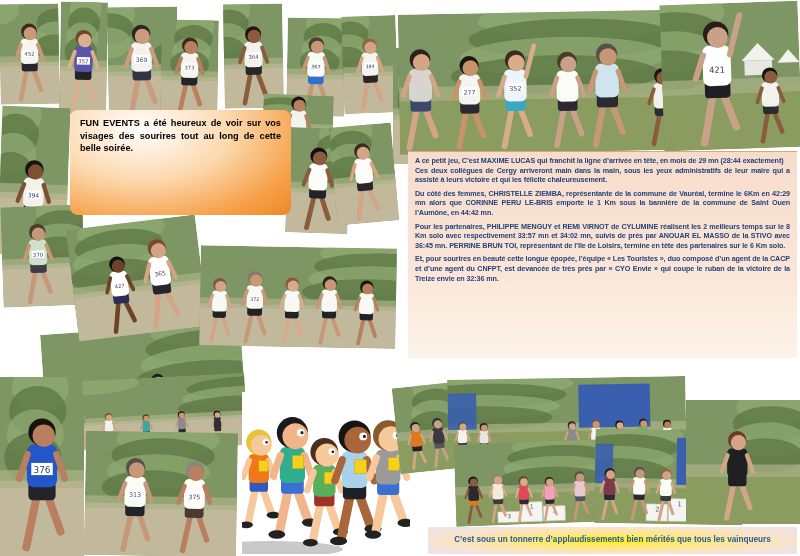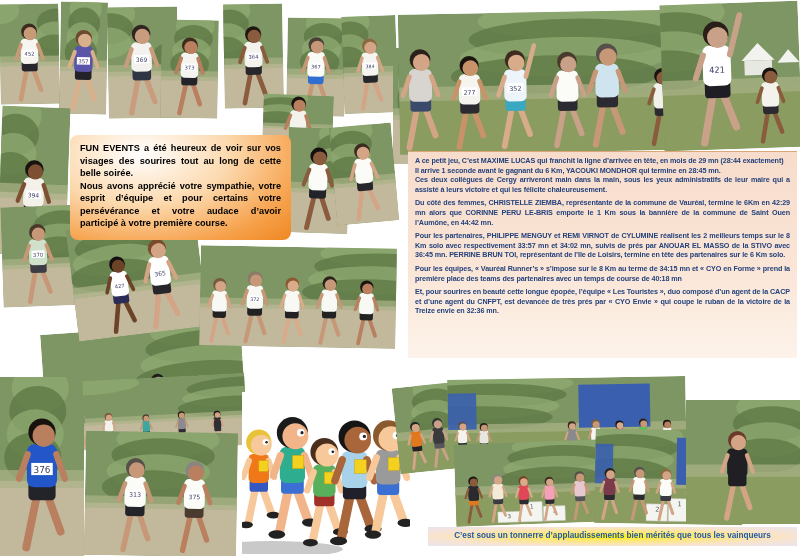--- a/index.html
+++ b/index.html
@@ -1,33 +1,33 @@
 <!DOCTYPE html>
 <html><head>
 <meta charset="utf-8">
 <style>
   html,body{margin:0;padding:0;background:#888;}
   #page{position:relative;width:800px;height:556px;background:#ffffff;overflow:hidden;
         font-family:"Liberation Sans",sans-serif;}
   #collage{position:absolute;inset:0;}
   .photo{position:absolute;}
   .photo svg{display:block;}
-  #left-box{position:absolute;left:70px;top:135px;width:221px;height:105px;box-sizing:border-box;
+  #left-box{position:absolute;left:70px;top:110px;width:221px;height:105px;box-sizing:border-box;
         padding:7px 10px 6px 10px;border-radius:8px;z-index:20;
         background:radial-gradient(ellipse at 32% 18%, #ffffff 0%, #fcd9ae 42%, #f6a049 78%, #ef8722 100%);
         color:#000;font-weight:700;font-size:9.2px;line-height:12.5px;text-align:justify;}
   #left-box p{margin:0;}
   #results{position:absolute;left:408px;top:151px;width:389px;height:207px;box-sizing:border-box;
         padding:4px 7px 2px 7px;z-index:15;overflow:hidden;
         background:linear-gradient(180deg,#f7dccb 0%,#fae5d6 55%,#fdf3ea 100%);
         border-top:1px solid #d8a878;
         color:#24427c;font-weight:700;font-size:7.2px;letter-spacing:-0.1px;line-height:9.6px;text-align:justify;}
   #results .group{margin:0 0 4px 0;}
   #results p{margin:0;}
-  #caption{position:absolute;left:428px;top:527px;width:369px;height:19px;z-index:20;
+  #caption{position:absolute;left:428px;top:527px;width:369px;height:27px;z-index:20;
         display:flex;flex-direction:column;justify-content:center;text-align:center;
         background:radial-gradient(ellipse at 50% 50%, #fff200 0%, #ffe873 30%, #f8e3cf 68%, #e9e4ef 100%);
         color:#2458a8;font-weight:700;font-size:8.2px;line-height:12.2px;}
 </style>
 </head>
 <body>
 
 <div id="page">
   <div id="collage">
       <div class="photo" style="left: 0px; top: 4px; width: 59px; height: 100px; transform: rotate(-1deg);">
@@ -901,37 +901,32 @@
           <line x1="41.628" y1="55.20479999999999" x2="35.8248" y2="71.6472" stroke="#d3a586" stroke-width="4.255680000000001" stroke-linecap="round"></line>
           <line x1="60.97200000000001" y1="55.20479999999999" x2="66.77520000000001" y2="71.6472" stroke="#d3a586" stroke-width="4.255680000000001" stroke-linecap="round"></line>
           <circle cx="51.300000000000004" cy="40.2132" r="9.1884" fill="#6b3a2a"></circle>
           <circle cx="52.460640000000005" cy="42.63119999999999" r="7.54416" fill="#d3a586"></circle>
         </svg>
       </div>
     </div>
 
   <div id="left-box" style="color: rgb(0, 0, 0);">
     <p>FUN EVENTS a été heureux de voir sur vos visages des sourires tout au long de cette belle soirée.</p>
-    <p>Nous avons apprécié votre sympathie, votre esprit d’équipe et pour certains votre persévérance et votre audace d’avoir participé à votre première course.</p>
   </div>
 
   <div id="results" style="color: rgb(36, 66, 124);">
     <div class="group">
       <p>A ce petit jeu, C’est MAXIME LUCAS qui franchit la ligne d’arrivée en tête, en mois de 29 mn (28:44 exactement)</p>
-      <p>Il arrive 1 seconde avant le gagnant du 6 Km, YACOUKI MONDHOR qui termine en 28:45 mn.</p>
       <p>Ces deux collègues de Cergy arriveront main dans la main, sous les yeux administratifs de leur maire qui a assisté à leurs victoire et qui les félicite chaleureusement.</p>
     </div>
     <div class="group">
       <p>Du côté des femmes, CHRISTELLE ZIEMBA, représentante de la commune de Vauréal, termine le 6Km en 42:29 mn alors que CORINNE PERU LE-BRIS emporte le 1 Km sous la bannière de la commune de Saint Ouen l’Aumône, en 44:42 mn.</p>
     </div>
     <div class="group">
       <p>Pour les partenaires, PHILIPPE MENGUY et REMI VIRNOT de CYLUMINE réalisent les 2 meilleurs temps sur le 8 Km solo avec respectivement  33:57 mn et 34:02 mn, suivis de prés par ANOUAR EL MASSO de la STIVO avec 36:45 mn. PERRINE BRUN TOI, représentant de l’Ile de Loisirs, termine en tête des partenaires sur le 6 Km solo.</p>
-    </div>
-    <div class="group">
-      <p>Pour les équipes, « Vauréal Runner’s » s’impose sur le 8 Km au terme de 34:15 mn et « CYO en Forme » prend la première place des teams des partenaires avec un temps de course de 40:18 mn</p>
     </div>
     <div class="group">
       <p>Et, pour sourires en beauté cette longue épopée, l’équipe « Les Touristes », duo composé d’un agent de la CACP et d’une agent du CNFPT, est  devancée de très prés par « CYO Envie » qui coupe le ruban de la victoire de la Treize envie en 32:36 mn.</p>
     </div>
   </div>
 
   <div id="caption" style="color: rgb(36, 88, 168);">
     <div>C’est sous un tonnerre d’applaudissements bien mérités que tous les vainqueurs</div>
   </div>
 </div>

